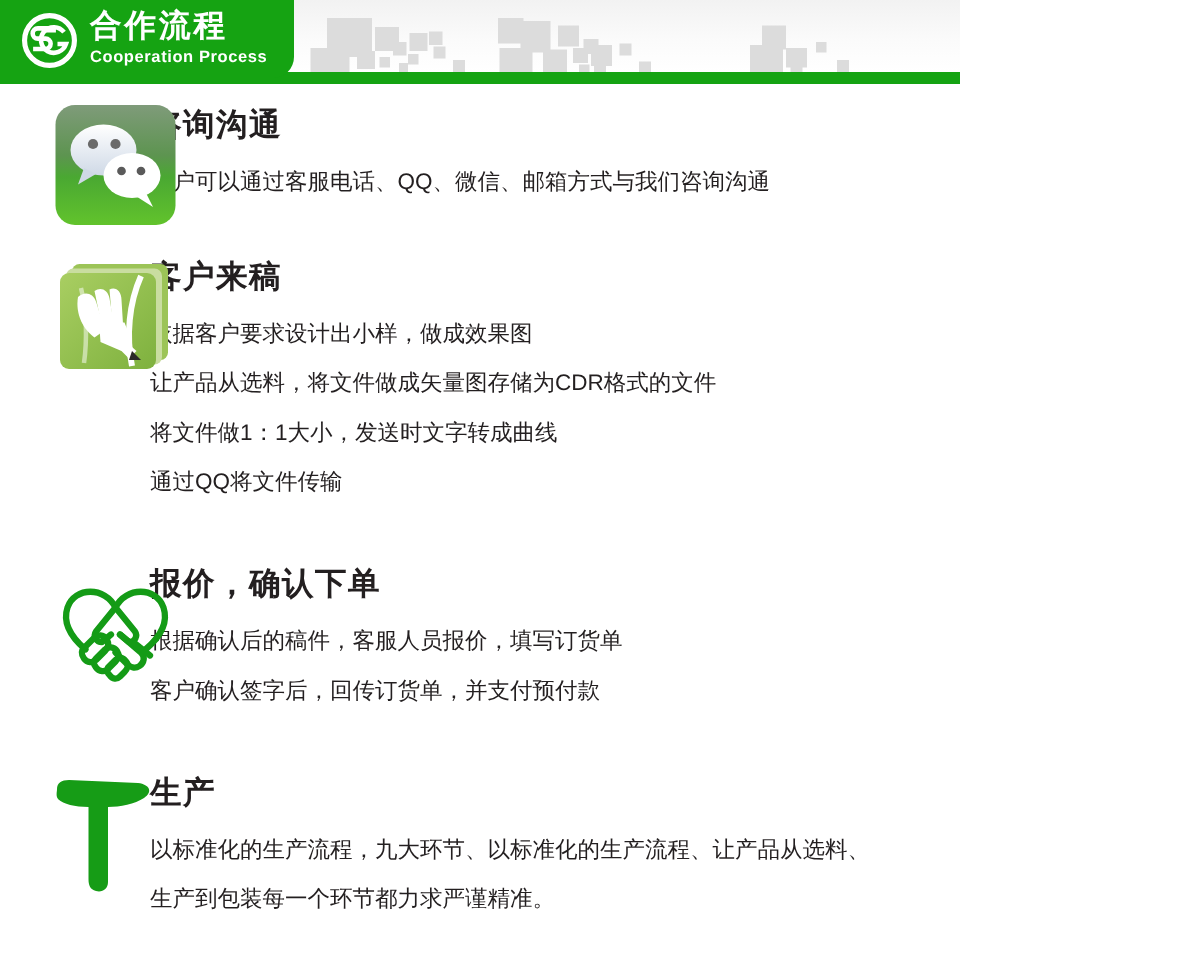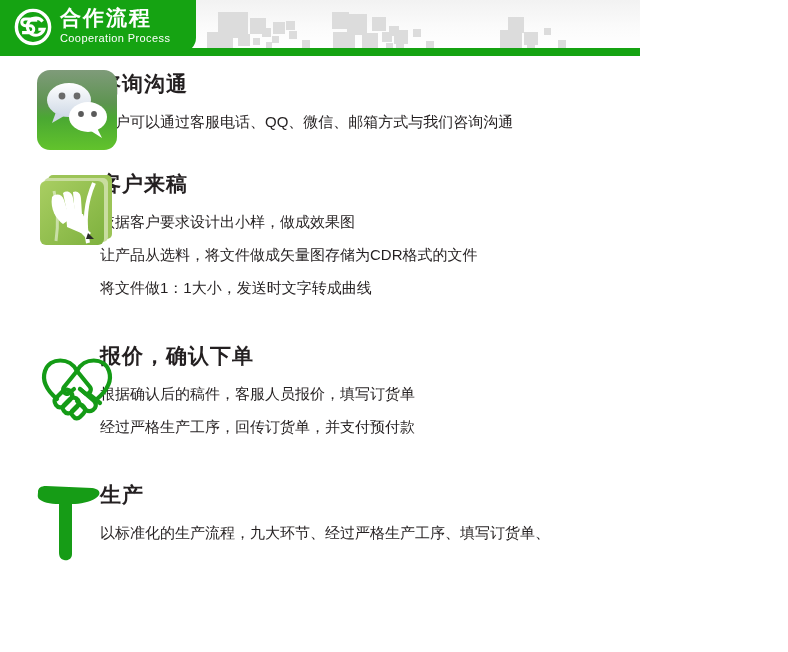--- a/index.html
+++ b/index.html
@@ -69,21 +69,21 @@
   .tab-title-cn {
     font-size: 21px;
     font-weight: bold;
     color: #ffffff;
     letter-spacing: 2px;
     line-height: 26px;
     white-space: nowrap;
   }
   .tab-title-en {
     font-size: 11px;
-    font-weight: normal;
+    font-weight: bold;
     color: #ffffff;
     letter-spacing: 0.4px;
     line-height: 14px;
     white-space: nowrap;
   }
 
   
   .steps {
     position: relative;
     padding: 0;
@@ -240,20 +240,21 @@
         <path d="M30 45 L47 45 L52 58 L45 64 L31 58 Z" fill="#ffffff"></path>
         <path d="M46 56 L55 64 L50 69 L43 62 Z" fill="#ffffff"></path>
         <path d="M52 64 L58 70 L50 70 Z" fill="#2a2a2a"></path>
       </svg>
     </div>
     <div class="step-body">
       <div class="step-title">客户来稿</div>
       <div class="step-line">依据客户要求设计出小样，做成效果图</div>
       <div class="step-line">让产品从选料，将文件做成矢量图存储为CDR格式的文件</div>
       <div class="step-line">将文件做1：1大小，发送时文字转成曲线</div>
+      <div class="step-line">通过QQ将文件传输</div>
     </div>
   </div>
 
   <div class="step" id="step-2">
     <div class="step-icon">
       <svg class="icon-box" viewBox="0 0 82 82" style="margin-top:2px;">
         <g fill="none" stroke="#149b16" stroke-width="4.2" stroke-linejoin="round" stroke-linecap="round">
           <path d="M41 28 C34 14 14 14 9 28 C5 40 14 50 21 56"></path>
           <path d="M41 28 C48 14 68 14 73 28 C77 40 68 50 61 56"></path>
           <path d="M41 28 L28 44 C26 47 28 51 32 51 L38 46"></path>
@@ -262,31 +263,32 @@
           <path d="M28 62 L34 56 C36 54 40 54 42 57 C44 60 43 62 41 64 L36 69 C34 71 30 71 28 68 C26 65 26 64 28 62 Z"></path>
           <path d="M36 68 L41 63 C43 61 46 61 48 64 C50 66 49 69 47 71 L44 74 C42 76 39 76 37 73 C35 71 35 70 36 68 Z"></path>
           <path d="M44 46 L58 58 C61 61 60 65 57 67 C54 69 51 68 49 66 L41 58"></path>
           <path d="M54 52 L64 60"></path>
         </g>
       </svg>
     </div>
     <div class="step-body">
       <div class="step-title">报价，确认下单</div>
       <div class="step-line">根据确认后的稿件，客服人员报价，填写订货单</div>
-      <div class="step-line">经过严格生产工序，回传订货单，并支付预付款</div>
+      <div class="step-line">客户确认签字后，回传订货单，并支付预付款</div>
     </div>
   </div>
 
   <div class="step" id="step-3">
     <div class="step-icon">
       <svg class="icon-box" viewBox="0 0 82 82" style="margin-left:28px;">
         <path d="M10 12 C10 8 13 6 18 6 L64 8 C72 9 74 14 68 18 C62 22 52 24 44 24
                  L44 74 C44 79 40 81 36 80 C32 79 31 76 31 72 L31 24
                  C22 24 14 22 11 19 C9 17 10 14 10 12 Z" fill="#169c16"></path>
       </svg>
     </div>
     <div class="step-body">
       <div class="step-title">生产</div>
-      <div class="step-line">以标准化的生产流程，九大环节、经过严格生产工序、填写订货单、</div>
+      <div class="step-line">以标准化的生产流程，九大环节、以标准化的生产流程、让产品从选料、</div>
+      <div class="step-line">生产到包装每一个环节都力求严谨精准。</div>
     </div>
   </div>
 
 </div>
 
 </body></html>

